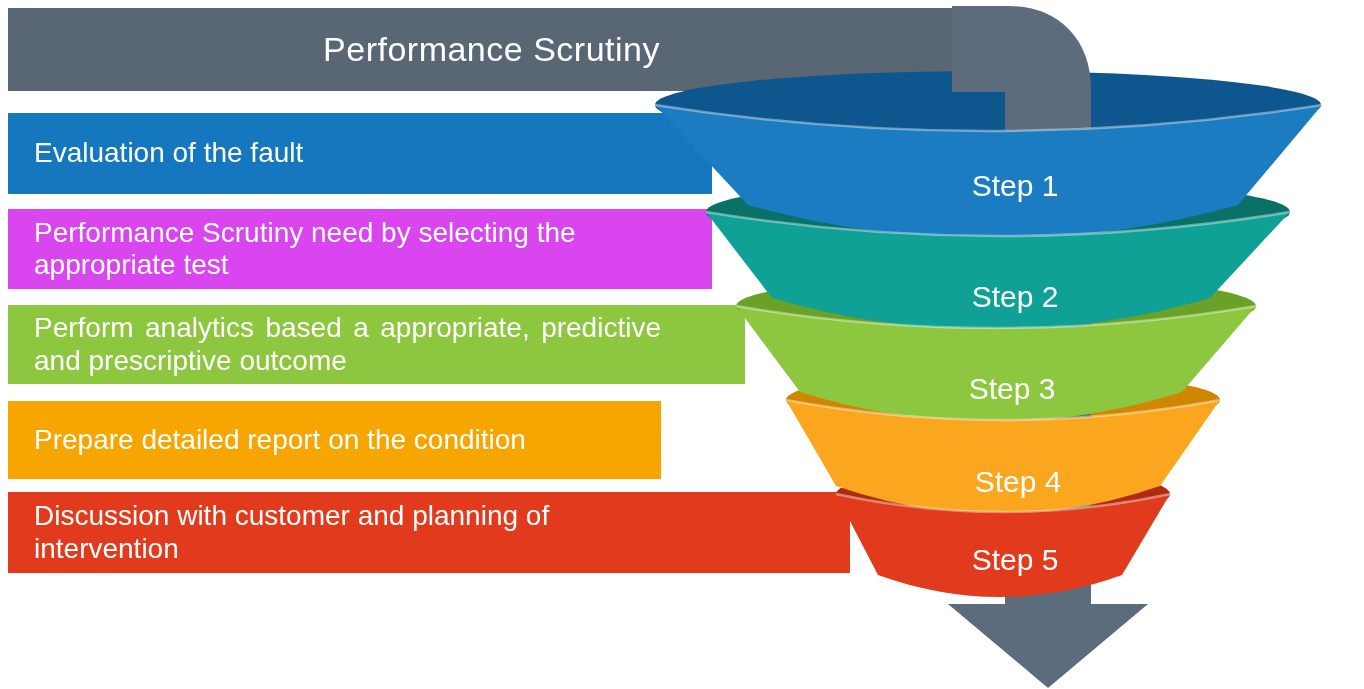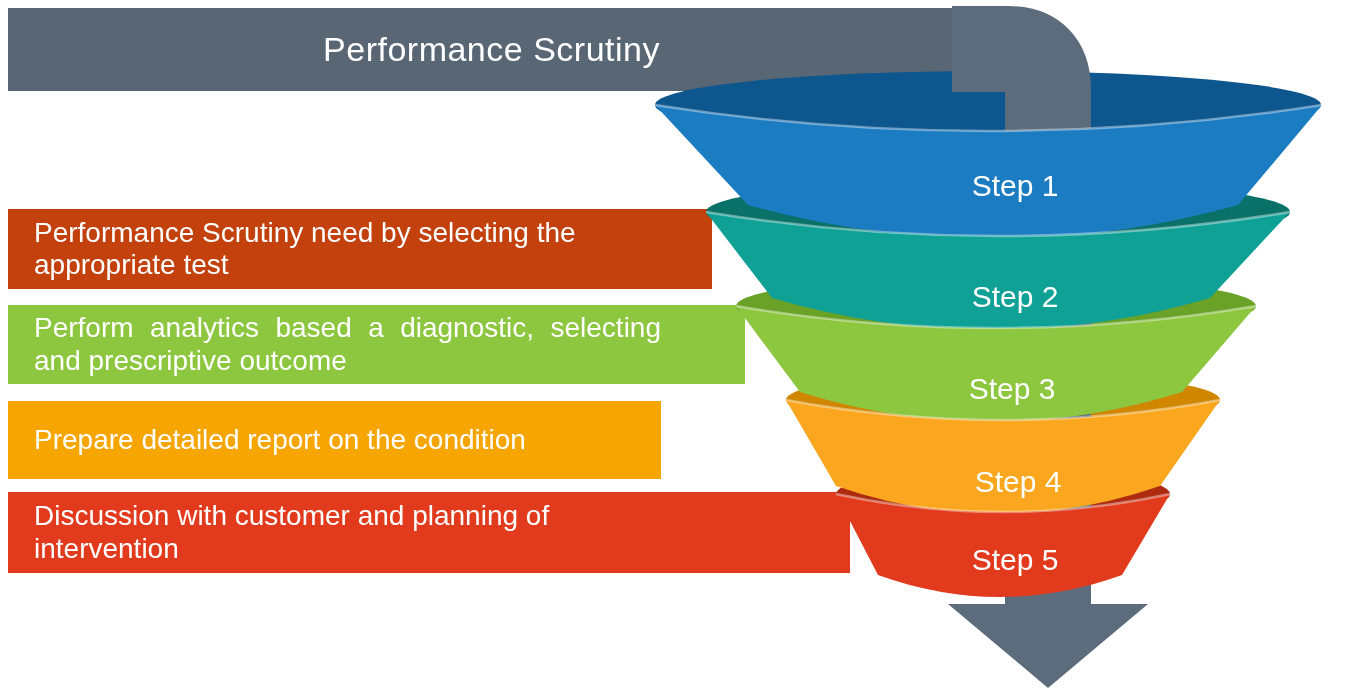--- a/index.html
+++ b/index.html
@@ -34,25 +34,28 @@
 </style>
 </head>
 <body>
 
 <div class="canvas">
 
   <div class="header" style="background-color: rgb(89, 102, 116);">
     <span class="title">Performance Scrutiny</span>
   </div>
 
-  <div class="bar bar2" style="background-color: #c2410c; justify-content: center;">
+  <div class="bar bar1" style="background-color: rgb(21, 119, 189);">
+    <span class="label">Evaluation of the fault</span>
+  </div>
+  <div class="bar bar2" style="background-color: #d946ef; justify-content: center;">
     <span class="label">Performance Scrutiny need by selecting the appropriate test</span>
   </div>
   <div class="bar bar3" style="background-color: rgb(141, 198, 63);">
-    <span class="label">Perform analytics based a diagnostic, selecting and prescriptive outcome</span>
+    <span class="label">Perform analytics based a appropriate, predictive and prescriptive outcome</span>
   </div>
   <div class="bar bar4" style="background-color: rgb(247, 165, 0);">
     <span class="label">Prepare detailed report on the condition</span>
   </div>
   <div class="bar bar5" style="background-color: rgb(226, 58, 28);">
     <span class="label">Discussion with customer and planning of intervention</span>
   </div>
 
   <svg class="overlay" viewBox="0 0 1364 689">
 

